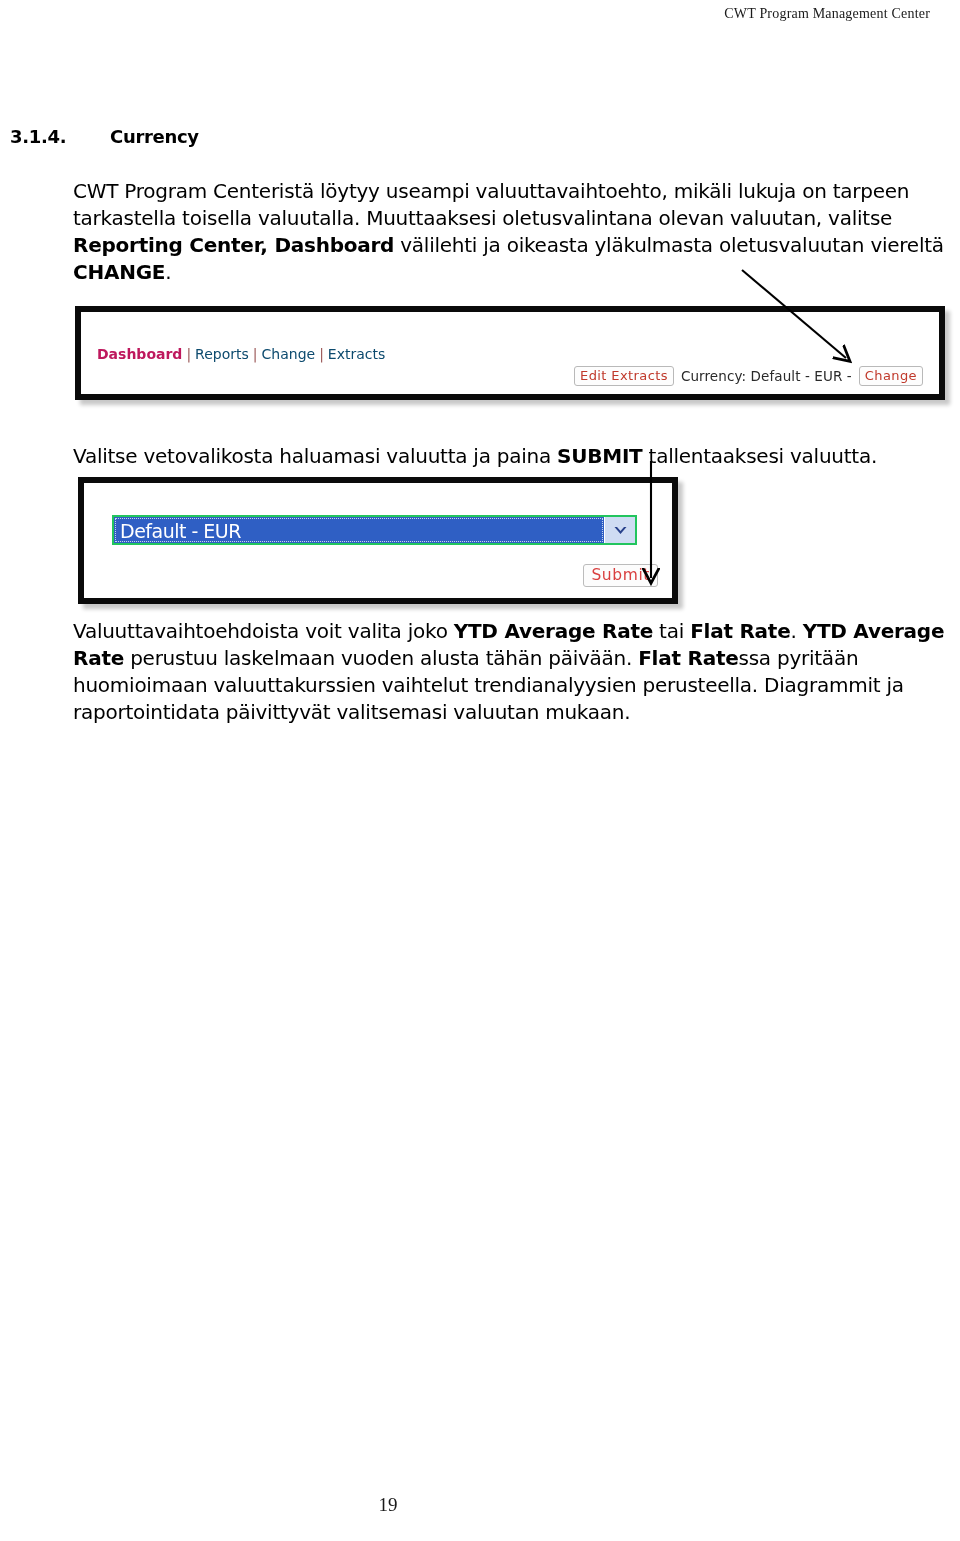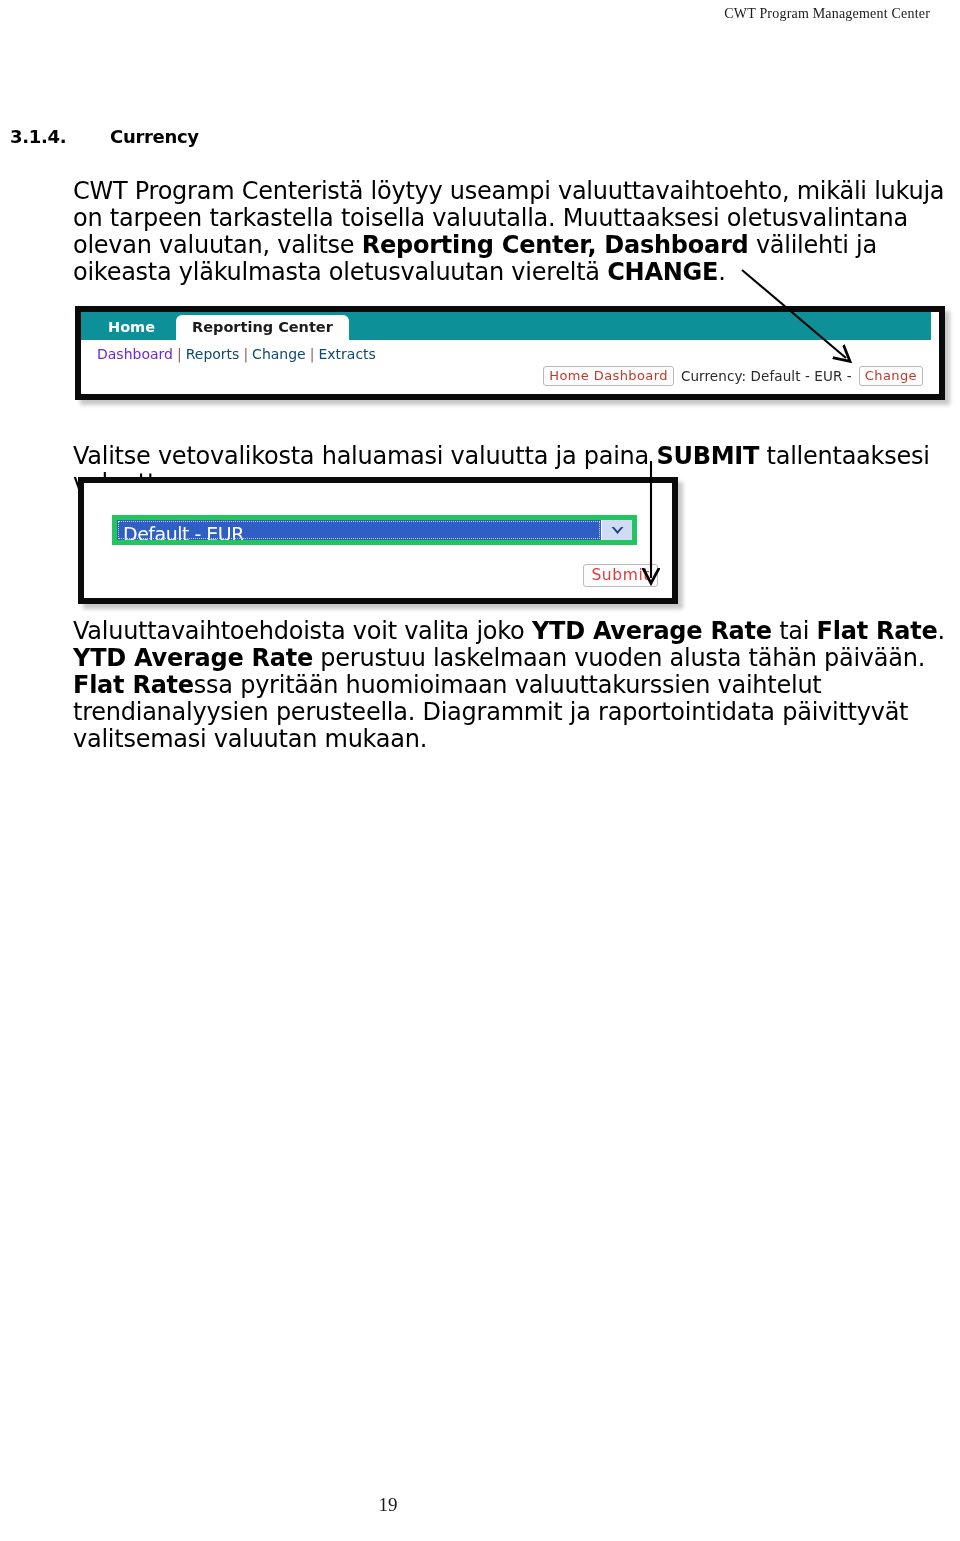--- a/index.html
+++ b/index.html
@@ -42,21 +42,21 @@
     white-space: nowrap;
   }
   .heading .num { display: inline-block; width: 100px; }
   .heading .ttl { display: inline-block; }
 
   
   .para {
     position: absolute;
     left: 73px;
     width: 885px;
-    font-size: 24px;
+    font-size: 20px;
     line-height: 27px;
     letter-spacing: -.25px;
     font-family: "DejaVu Sans", sans-serif;
   }
   .para b { font-weight: bold; }
 
   #para-intro { top: 178px; }
   #para-select { top: 443px; }
   #para-rates  { top: 618px; }
 
@@ -108,21 +108,21 @@
   }
   .subnav {
     position: absolute;
     left: 16px;
     top: 34px;
     font-size: 14px;
     color: #7d7d7d;
     white-space: nowrap;
     font-family: "DejaVu Sans", sans-serif;
   }
-  .subnav .cur { color: #6d28d9; font-weight: normal; text-align: center; }
+  .subnav .cur { color: #be185d; font-weight: bold; text-align: center; }
   .subnav .sep { color: #9c5a5a; margin: 0 4px; }
   .subnav .lnk { color: #0c4a6e; }
 
   .nav-right {
     position: absolute;
     right: 16px;
     bottom: 8px;
     display: flex;
     align-items: center;
     gap: 7px;
@@ -150,21 +150,21 @@
     width: 600px;
     height: 127px;
   }
   .sel-wrap {
     position: absolute;
     left: 28px;
     top: 32px;
     width: 525px;
     height: 30px;
     display: flex;
-    border: 5px solid #22c55e;
+    border: 2px solid #22c55e;
     box-sizing: border-box;
     background: #eef2fb;
   }
   .sel-field {
     flex: 1;
     background: #2f5fc4;
     color: #ffffff;
     font-size: 19px;
     line-height: 28px;
     padding-left: 6px;
@@ -230,29 +230,25 @@
 </div>
 
 <div class="para" id="para-intro">
   <span>CWT Program Centeristä löytyy useampi valuuttavaihtoehto, mikäli lukuja on tarpeen</span>
   <span>tarkastella toisella valuutalla.</span>
   <span>Muuttaaksesi oletusvalintana olevan valuutan, valitse </span><b>Reporting Center, Dashboard</b>
   <span>välilehti ja oikeasta yläkulmasta oletusvaluutan viereltä </span><b>CHANGE</b><span>.</span>
 </div>
 
 <div class="shot" id="shot-nav">
-  <div class="navbar">
-    <div class="tab tab-home">Home</div>
-    <div class="tab tab-active">Reporting Center</div>
-  </div>
   <div class="subnav">
     <span class="cur">Dashboard</span><span class="sep">|</span><span class="lnk">Reports</span><span class="sep">|</span><span class="lnk">Change</span><span class="sep">|</span><span class="lnk">Extracts</span>
   </div>
   <div class="nav-right">
-    <span class="ui-btn">Home Dashboard</span>
+    <span class="ui-btn">Edit Extracts</span>
     <span class="cur-label">Currency: Default - EUR  -</span>
     <span class="ui-btn">Change</span>
   </div>
 </div>
 
 <div class="para" id="para-select">
   <span>Valitse vetovalikosta haluamasi valuutta ja paina </span><b>SUBMIT</b><span> tallentaaksesi valuutta.</span>
 </div>
 
 <div class="shot" id="shot-drop">

